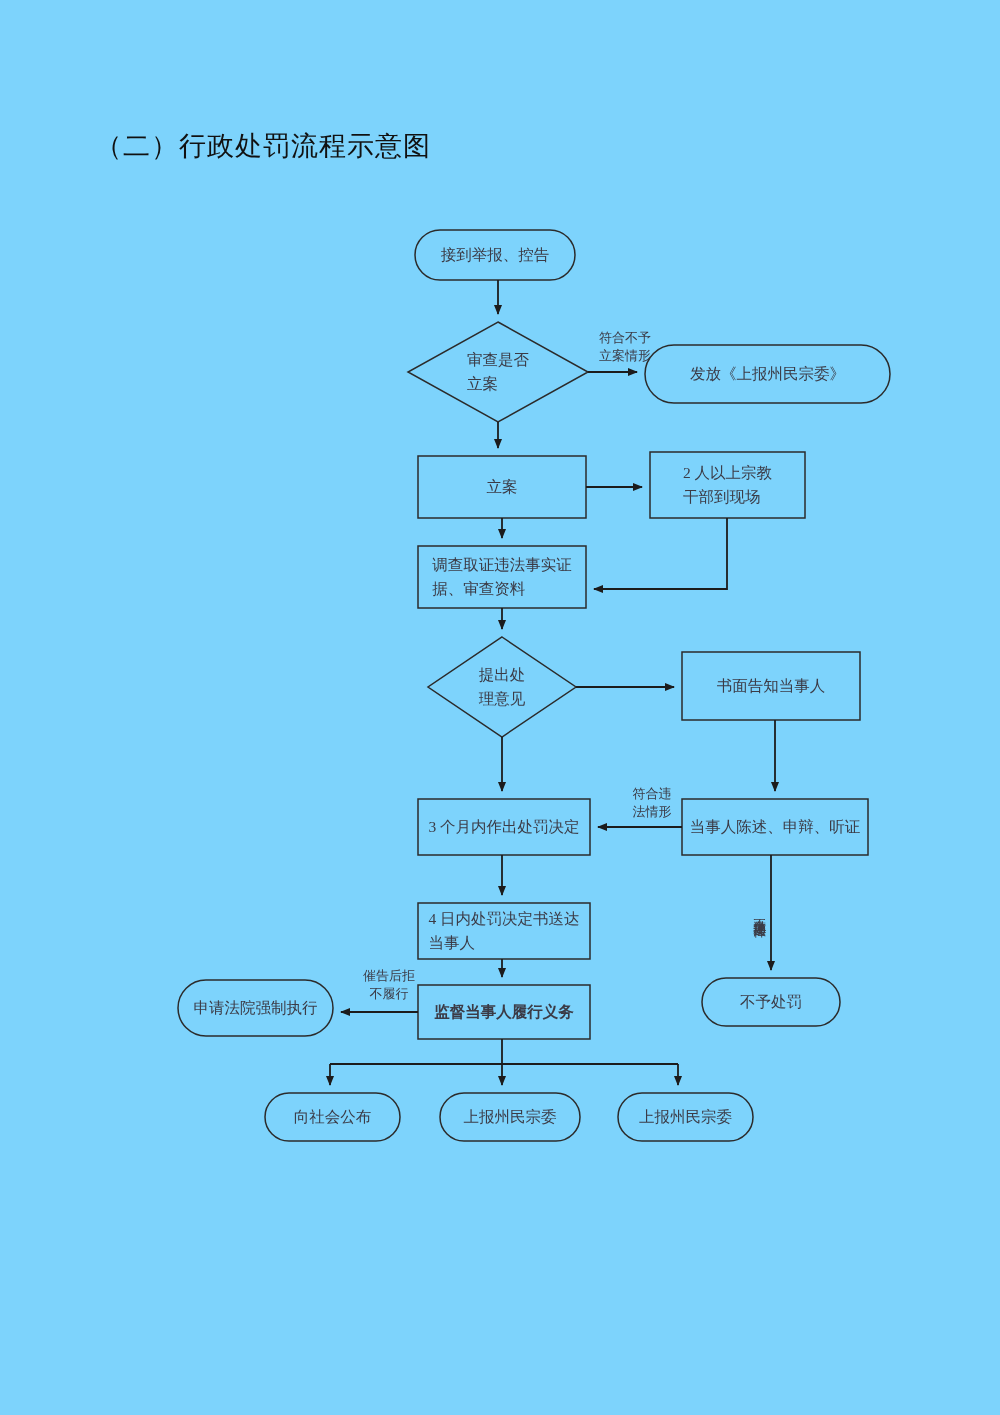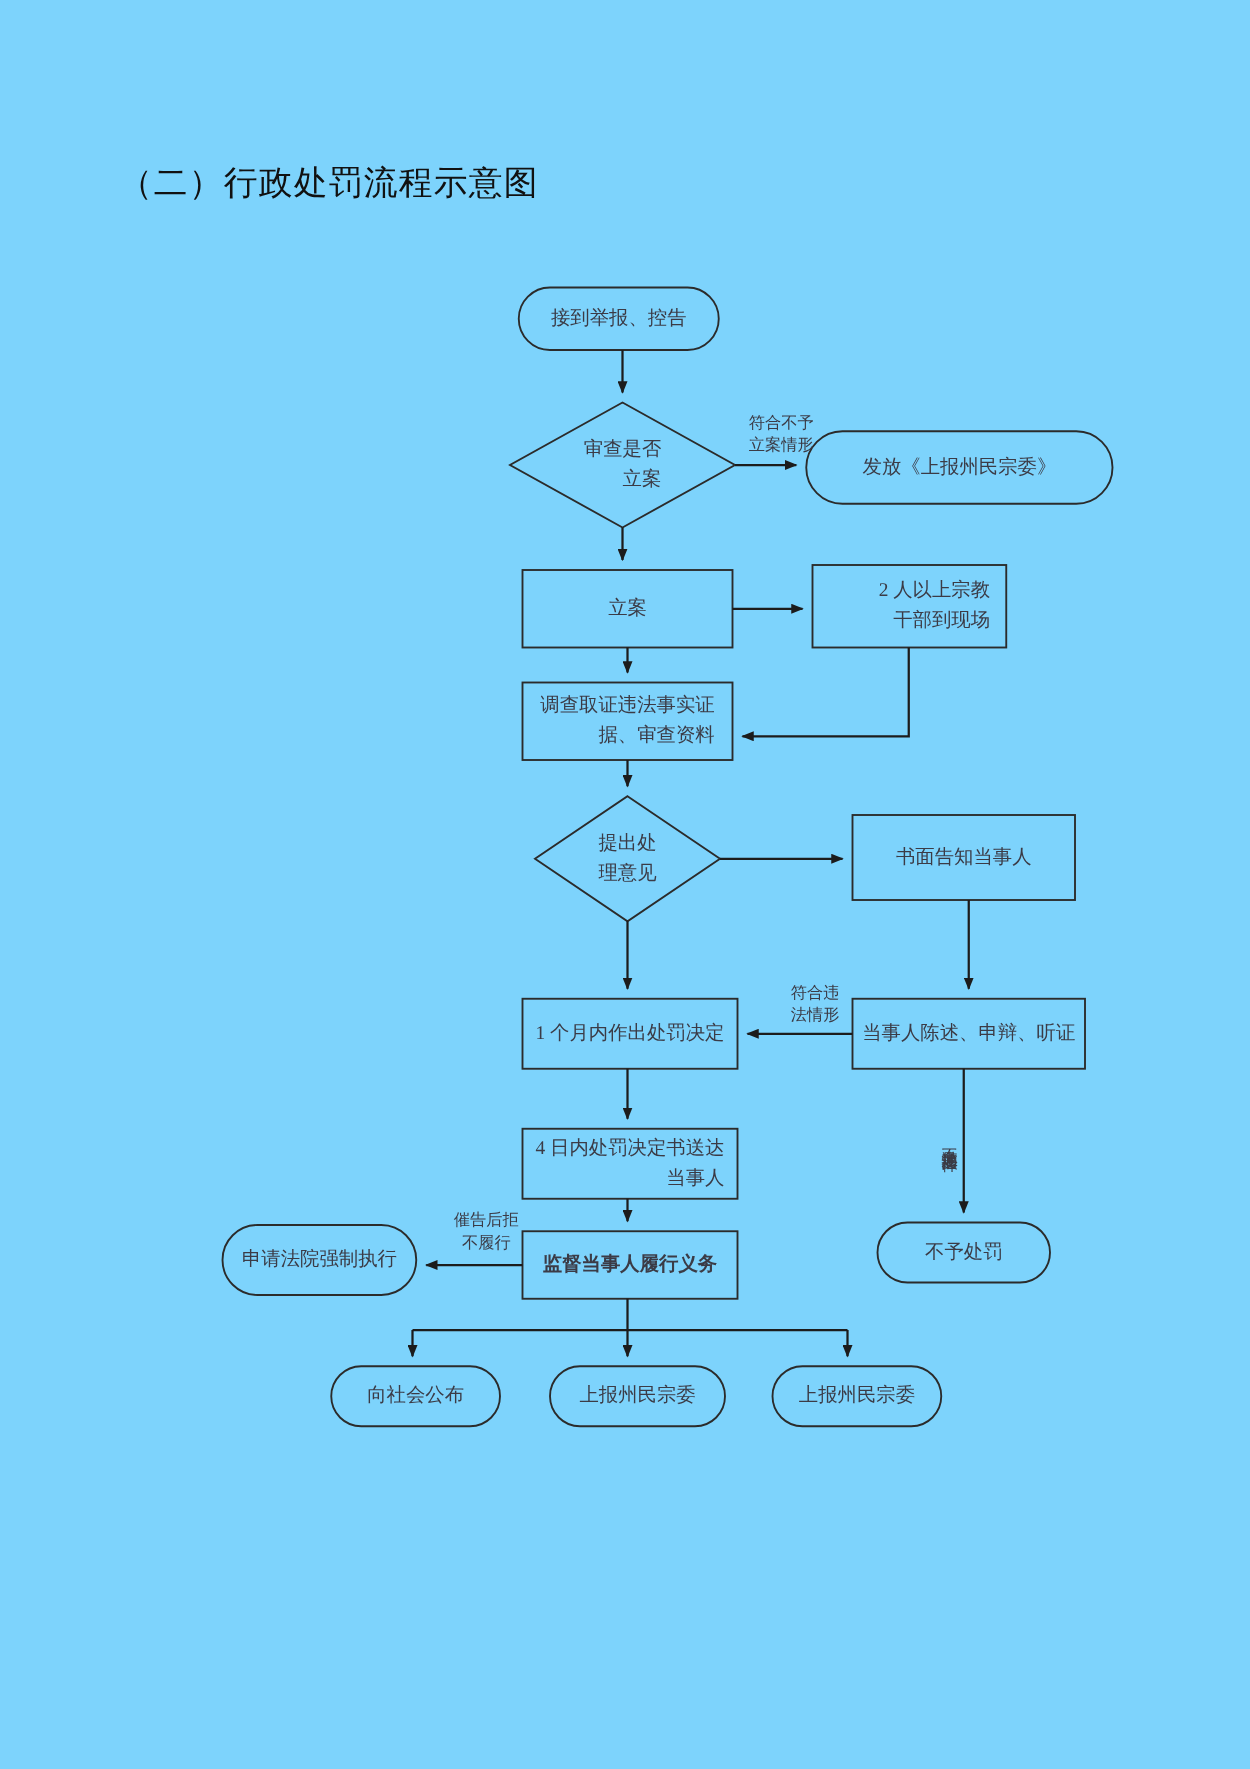--- a/index.html
+++ b/index.html
@@ -36,21 +36,21 @@
     left: 0;
     top: 0;
     width: 1000px;
     height: 1415px;
   }
   .node-label {
     position: absolute;
     display: flex;
     align-items: center;
     justify-content: center;
-    text-align: right;
+    text-align: left;
     font-size: 15.5px;
     line-height: 1.55;
     color: #3b3b46;
     pointer-events: none;
     white-space: pre-line;
   }
   .edge-label {
     position: absolute;
     font-size: 13px;
     line-height: 1.35;
@@ -156,28 +156,28 @@
 
       <path d="M678,1064 L678,1085" marker-end="url(#arrow)"></path>
     </g>
   </svg>
 
   <div class="node-label" style="left:415px; top:230px; width:160px; height:50px;">接到举报、控告</div>
   <div class="node-label" style="left:408px; top:322px; width:180px; height:100px;">审查是否
 立案</div>
   <div class="node-label" style="left:645px; top:345px; width:245px; height:58px;">发放《上报州民宗委》</div>
   <div class="node-label" style="left:418px; top:456px; width:168px; height:62px;">立案</div>
-  <div class="node-label" style="left:650px; top:452px; width:155px; height:66px;padding-left:20px;">2 人以上宗教
+  <div class="node-label" style="left:650px; top:452px; width:155px; height:66px;">2 人以上宗教
 干部到现场</div>
   <div class="node-label" style="left:418px; top:546px; width:168px; height:62px;">调查取证违法事实证
 据、审查资料</div>
   <div class="node-label" style="left:428px; top:637px; width:148px; height:100px;">提出处
 理意见</div>
   <div class="node-label" style="left:682px; top:652px; width:178px; height:68px;">书面告知当事人</div>
-  <div class="node-label" style="left:418px; top:799px; width:172px; height:56px;">1 个月内作出处罚决定</div>
+  <div class="node-label" style="left:418px; top:799px; width:172px; height:56px;">3 个月内作出处罚决定</div>
   <div class="node-label" style="left:682px; top:799px; width:186px; height:56px;">当事人陈述、申辩、听证</div>
   <div class="node-label" style="left:418px; top:903px; width:172px; height:56px;">4 日内处罚决定书送达
 当事人</div>
   <div class="node-label" style="left:418px; top:985px; width:172px; height:54px;font-weight:bold;">监督当事人履行义务</div>
   <div class="node-label" style="left:178px; top:980px; width:155px; height:56px;">申请法院强制执行</div>
   <div class="node-label" style="left:702px; top:978px; width:138px; height:48px;">不予处罚</div>
   <div class="node-label" style="left:265px; top:1093px; width:135px; height:48px;">向社会公布</div>
   <div class="node-label" style="left:440px; top:1093px; width:140px; height:48px;">上报州民宗委</div>
   <div class="node-label" style="left:618px; top:1093px; width:135px; height:48px;">上报州民宗委</div>
 

